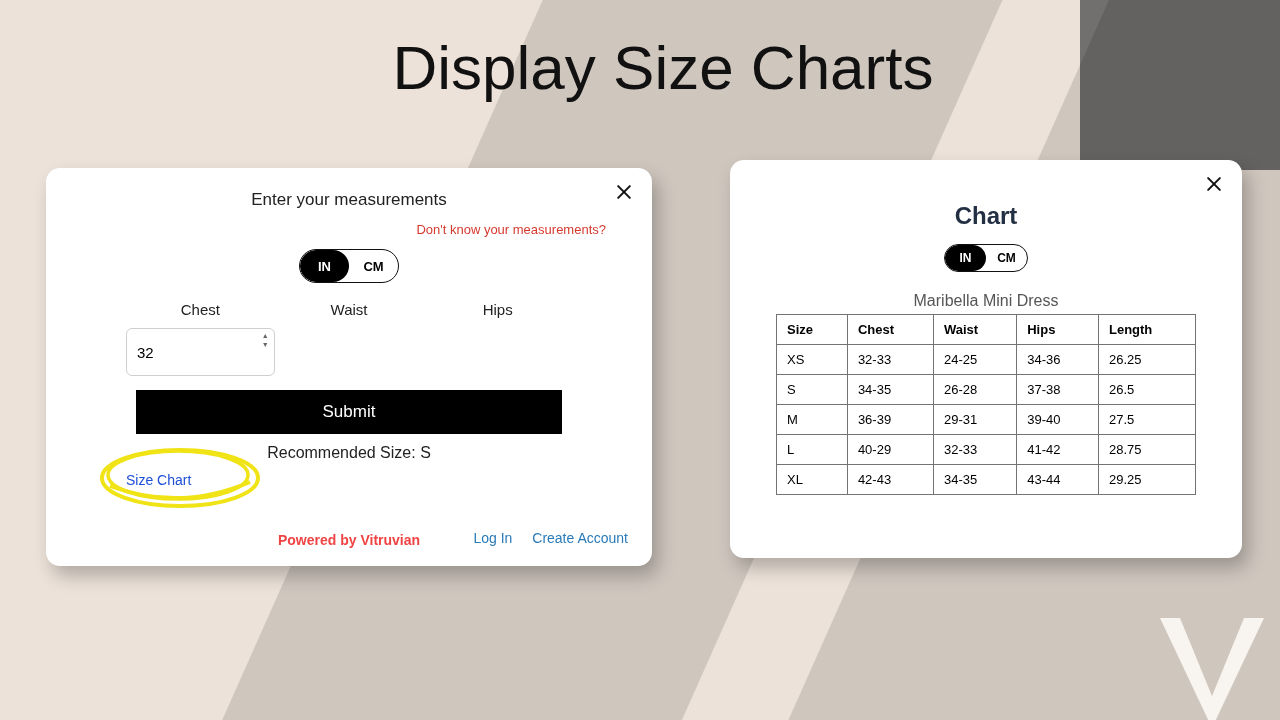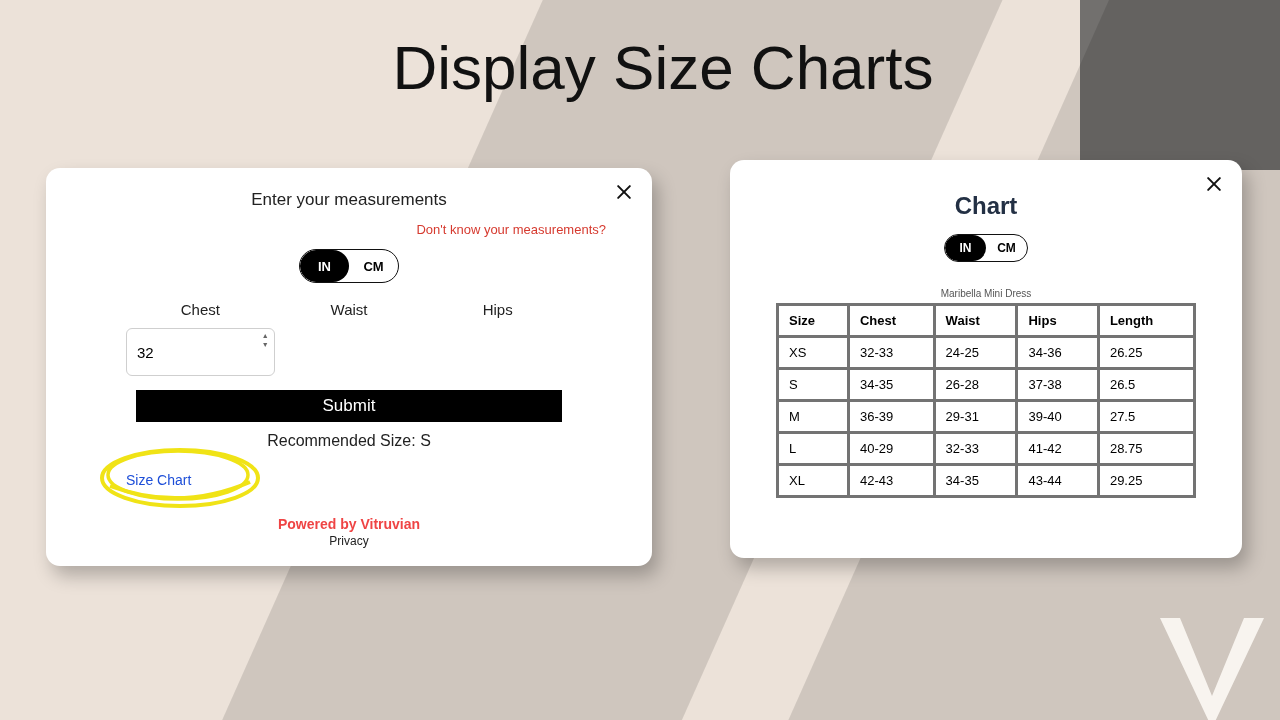--- a/index.html
+++ b/index.html
@@ -55,42 +55,42 @@
     padding: 0 28px 0 10px; font-size:15px; outline:none;
   }
   .stepper {
     position:absolute; right:6px; top:4px; display:flex; flex-direction:column; gap:2px;
     color:#666; font-size:7px; line-height:7px; cursor:pointer;
   }
   .stepper span { display:block; }
 
   .submit-btn {
     display:block; width: calc(100% - 108px); margin: 14px auto 0;
-    height:32px; background:#000; color:#fff; font-size:17px; border:none; cursor:pointer;
+    height:44px; background:#000; color:#fff; font-size:17px; border:none; cursor:pointer;
   }
 
   .rec { text-align:center; font-size:16px; color:#222; margin-top:10px; }
 
   .bottom-row { position:absolute; bottom:18px; left:24px; right:24px; }
   .size-chart-link { position:absolute; left:80px; bottom:78px; font-size:14px; color:#1d4ed8; cursor:pointer; z-index:3; }
   .circle-scribble { position:absolute; left:44px; bottom:50px; width:180px; height:80px; z-index:2; pointer-events:none; }
 
   .auth-links { text-align:right; font-size:14px; }
   .auth-links span { color:#2a7ab8; cursor:pointer; margin-left:16px; }
   .powered { text-align:center; font-size:14px; color:#ef4444; margin-top:-14px;font-weight:bold;}
   .privacy { text-align:center; font-size:12px; color:#222; margin-top:2px; cursor:pointer;}
 
   
-  .card2 .chart-title { text-align:center; font-size:24px; font-weight:700; color:#233044; margin-top:18px; }
+  .card2 .chart-title { text-align:center; font-size:24px; font-weight:700; color:#233044; margin-top:28px; }
   .card2 .unit-toggle { margin-top:14px; }
   .card2 .unit-toggle span { font-size:12px; }
-  .product-name { text-align:center; font-size:10px; color:#555; margin-top:26px; }
+  .product-name { text-align:center; font-size:16px; color:#555; margin-top:20px; }
 
   table.sizetbl { border-collapse:collapse; width: 420px; margin: 4px auto 0; font-size:13px; }
-  table.sizetbl th, table.sizetbl td { border:3px solid #737373; padding:7px 10px; text-align:left; }
+  table.sizetbl th, table.sizetbl td { border:1px solid #737373; padding:7px 10px; text-align:left; }
   table.sizetbl th { font-weight:700; }
 
   
   .logo-v {
     position:absolute; bottom:-10px; right:8px; color:#f6f2ee;
   }
 </style>
 </head>
 <body>
 
@@ -138,22 +138,25 @@
   <div class="rec">Recommended Size: S</div>
 
   <svg class="circle-scribble" viewBox="0 0 180 80">
     <ellipse cx="90" cy="42" rx="78" ry="28" fill="none" stroke="#f0e316" stroke-width="4"></ellipse>
     <ellipse cx="88" cy="39" rx="70" ry="24" fill="none" stroke="#f0e316" stroke-width="3.5"></ellipse>
     <path d="M20,50 Q90,76 160,46" fill="none" stroke="#f0e316" stroke-width="4"></path>
   </svg>
   <div class="size-chart-link">Size Chart</div>
 
   <div class="bottom-row">
+    <div class="auth-links">
+      <span>Log In</span>
+      <span>Create Account</span>
+    </div>
     <div class="powered">Powered by Vitruvian</div>
-    <div class="privacy">Privacy</div>
   </div>
 </div>
 
 <div class="card card2">
   <div class="close-x">
     <svg viewBox="0 0 24 24" fill="none" stroke="currentColor" stroke-width="2.4" stroke-linecap="round">
         <line x1="5" y1="5" x2="19" y2="19"></line>
         <line x1="19" y1="5" x2="5" y2="19"></line>
       </svg>
   </div>

